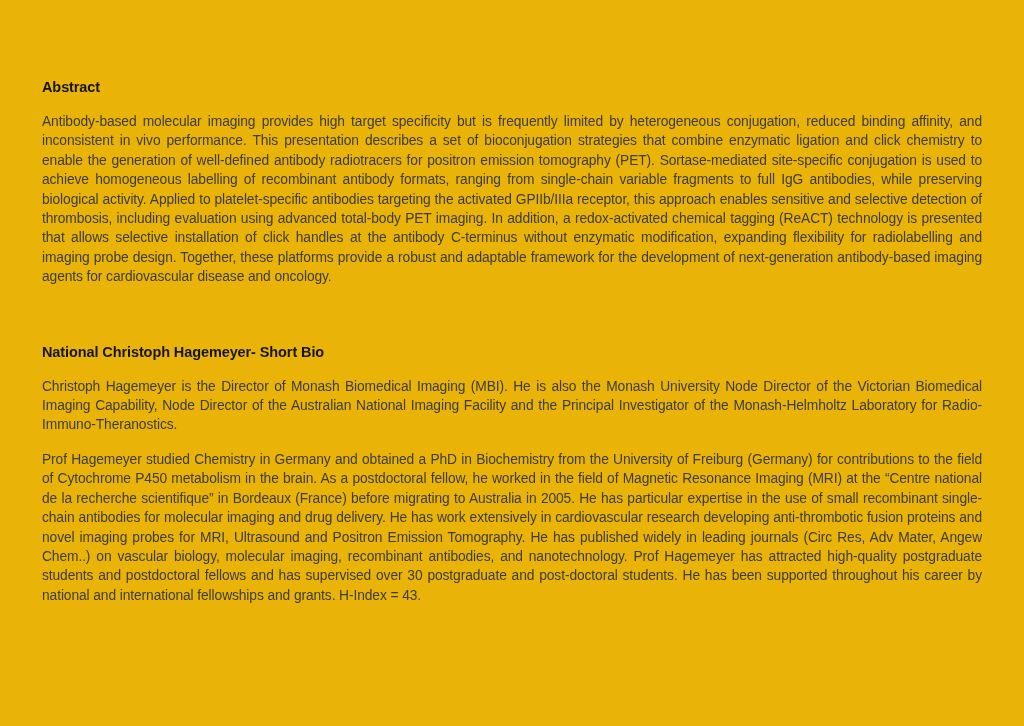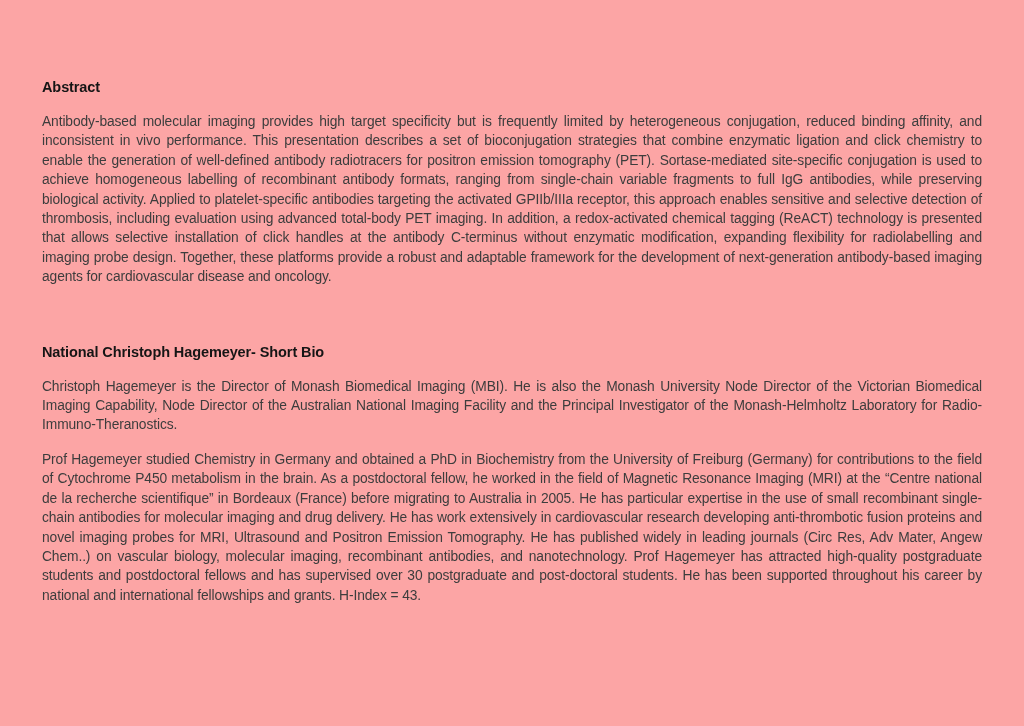--- a/index.html
+++ b/index.html
@@ -11,21 +11,21 @@
     width: 1024px;
     height: 726px;
     overflow: hidden;
     font-family: "Liberation Sans", "DejaVu Sans", sans-serif;
   }
   .page {
     box-sizing: border-box;
     width: 1024px;
     height: 726px;
     padding: 78px 42px 0 42px;
-    background: #fca5a5;
+    background: #eab308;
   }
   .heading {
     font-size: 14.5px;
     font-weight: bold;
     color: #151515;
     letter-spacing: -0.1px;
     margin: 0 0 15px 0;
     line-height: 19px;
   }
   .body-text {

